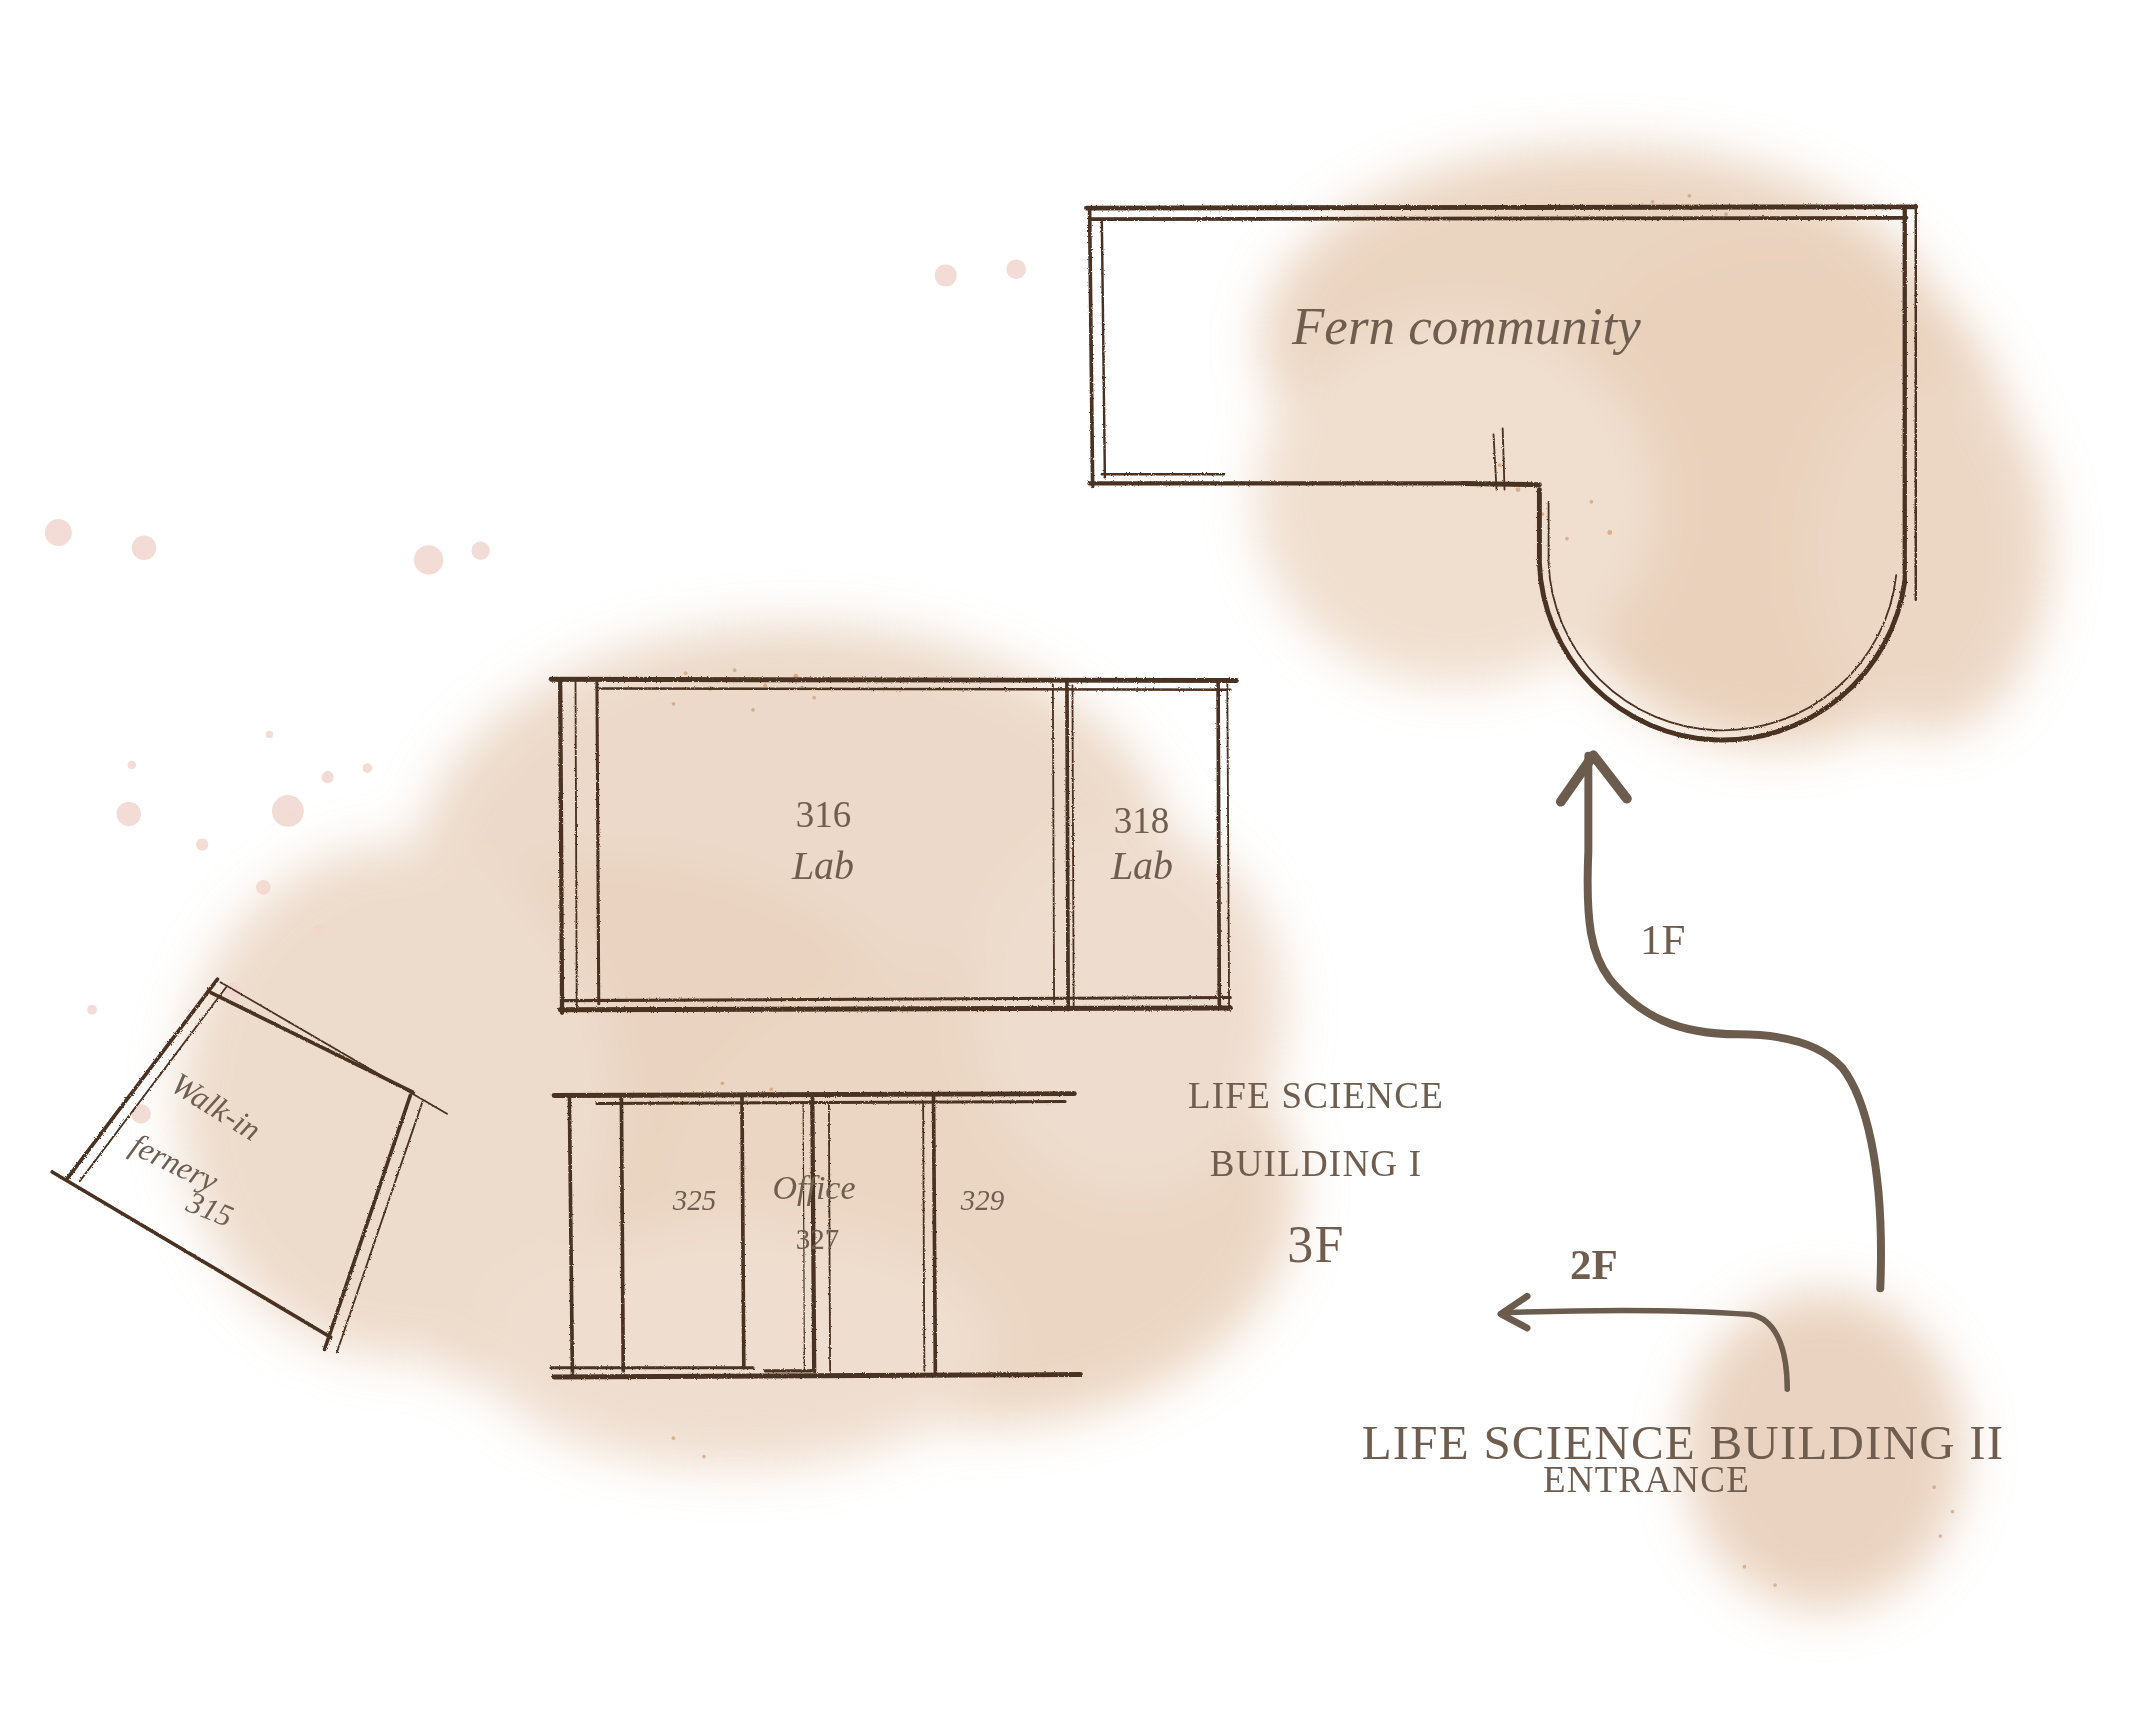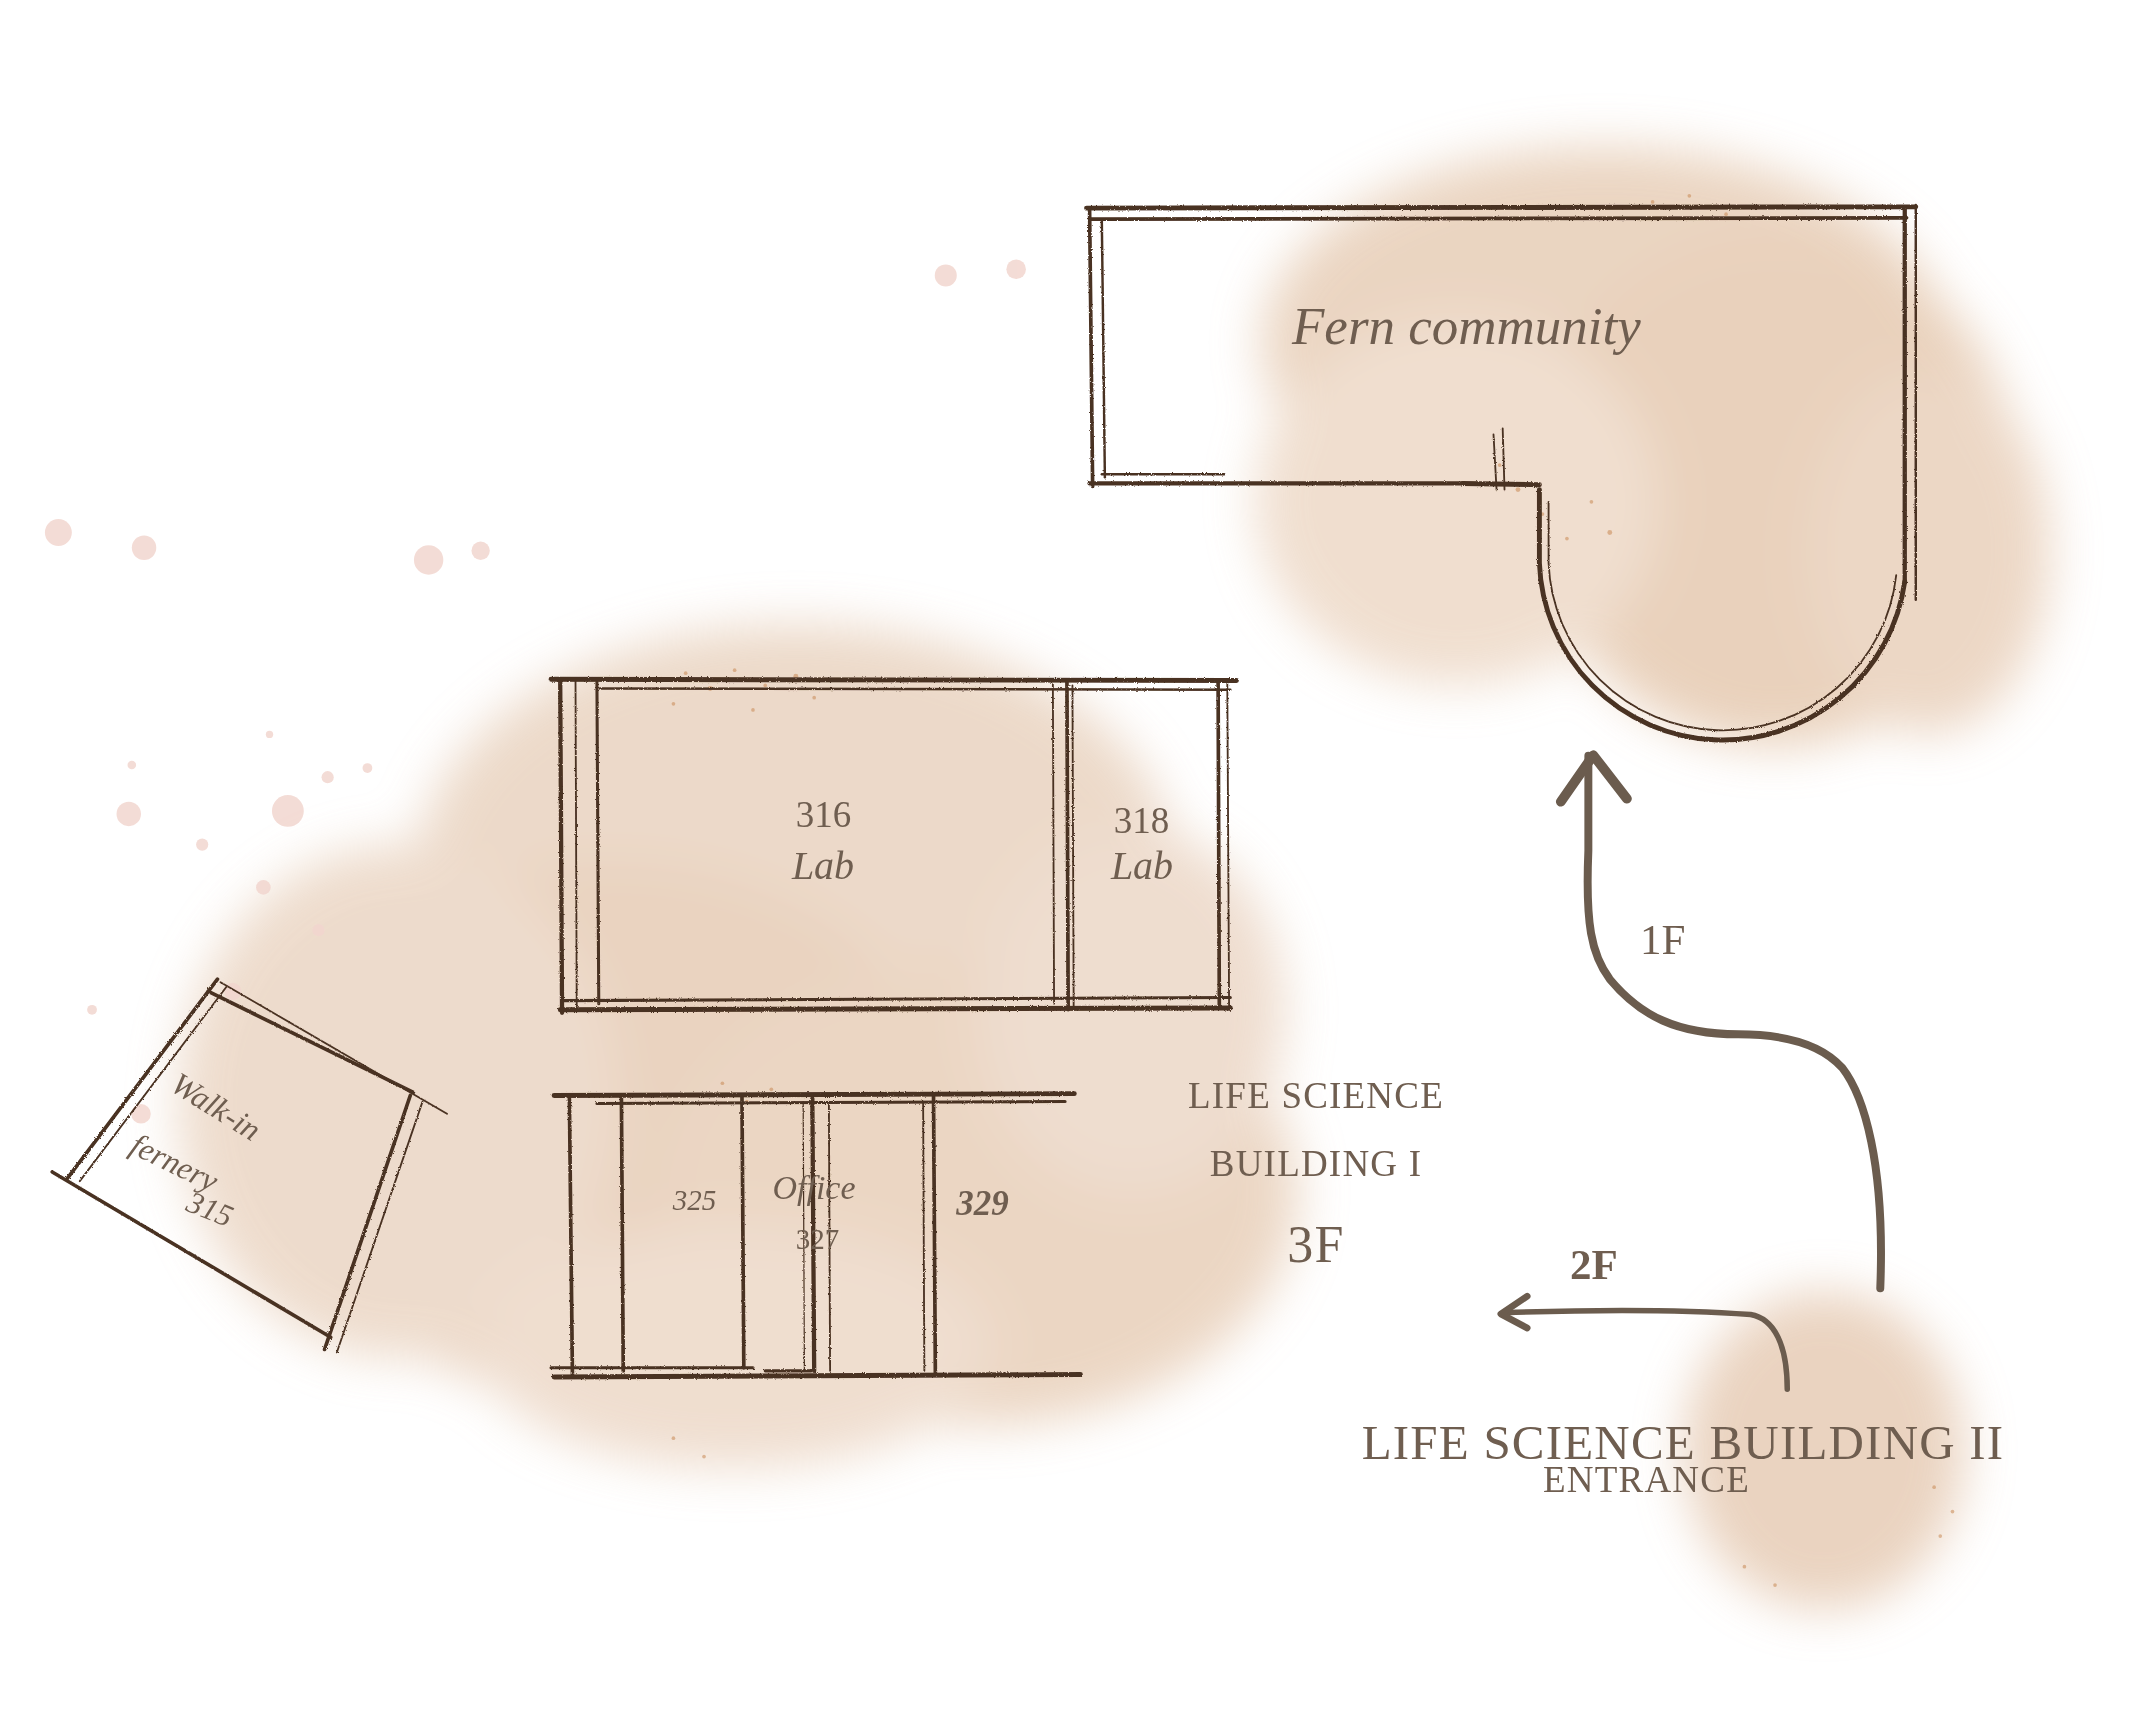--- a/index.html
+++ b/index.html
@@ -171,21 +171,21 @@
 
 <div class="label" style="left:790px; top:793px; font-size:37px; width:67px;">316</div>
 <div class="label italic" style="left:777px; top:842px; font-size:40px; width:92px;">Lab</div>
 
 <div class="label" style="left:1108px; top:793px; font-size:37px; width:67px;margin-top:6px;">318</div>
 <div class="label italic" style="left:1096px; top:842px; font-size:40px; width:92px;">Lab</div>
 
 <div class="label italic" style="left:624px; top:1184px; font-size:29px; width:61px;margin-left:40px;">325</div>
 <div class="label italic" style="left:762px; top:1169px; font-size:34px; width:104px;">Office</div>
 <div class="label" style="left:787px; top:1223px; font-size:29px; width:61px;">327</div>
-<div class="label italic" style="left:952px; top:1184px; font-size:35px; width:61px;font-weight:bold;">329</div>
+<div class="label italic" style="left:952px; top:1184px; font-size:29px; width:61px;">329</div>
 
 <div style="position:absolute; left:184px; top:1065px; transform:rotate(32deg); transform-origin:0 0;">
   <div class="label italic" style="position:relative; font-size:32px;">Walk-in</div>
 </div>
 <div class="label italic" style="left:141px; top:1126px; font-size:32px; transform:rotate(26deg); transform-origin:0 0;">fernery</div>
 <div class="label italic" style="left:195px; top:1184px; font-size:31px; transform:rotate(22deg); transform-origin:0 0;">315</div>
 
 <div class="label caps" style="left:1163px; top:1074px; font-size:37px; width:306px;">LIFE SCIENCE</div>
 <div class="label caps" style="left:1163px; top:1142px; font-size:37px; width:306px;">BUILDING I</div>
 <div class="label caps" style="left:1255px; top:1215px; font-size:52px; width:122px;">3F</div>

